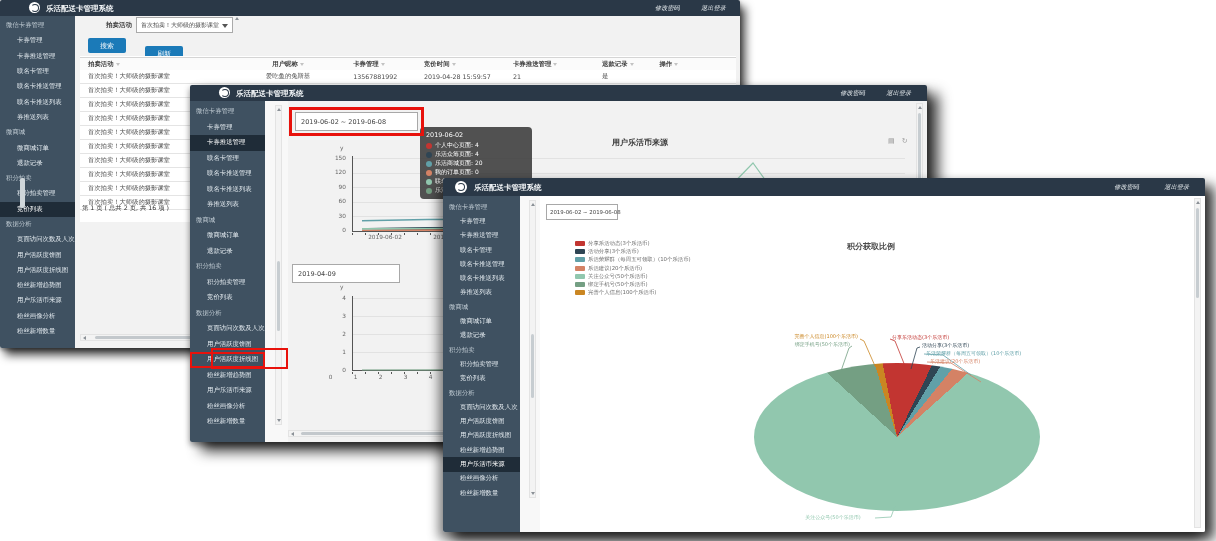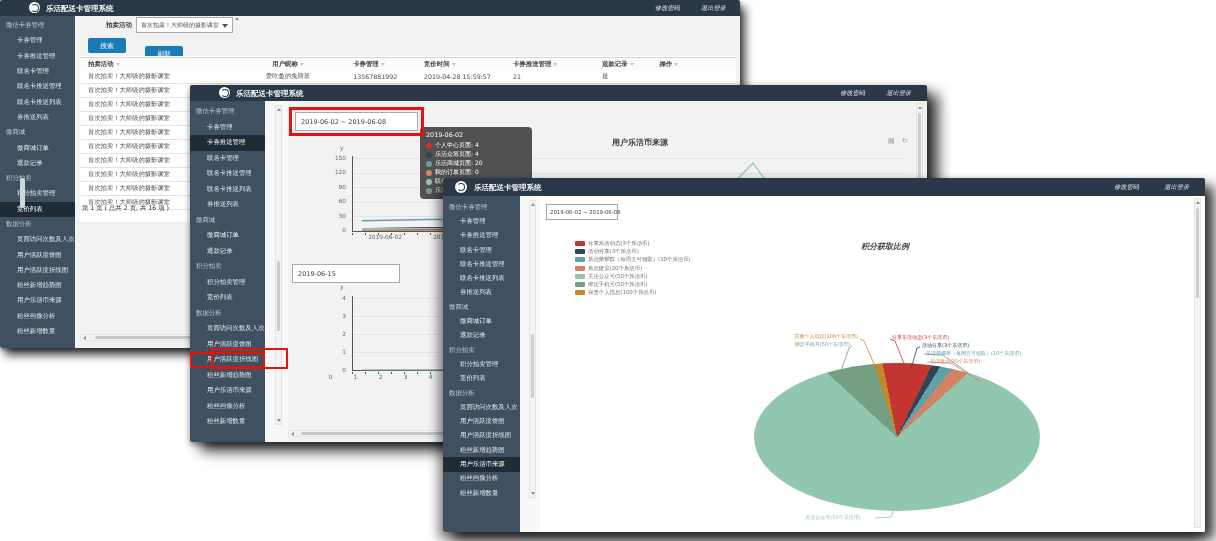--- a/index.html
+++ b/index.html
@@ -455,21 +455,21 @@
           <span class="dot" style="background: rgb(145, 199, 174);"></span>
           <span>联名卡页面:</span>
         </div>
         <div class="ttrow">
           <span class="dot" style="background: rgb(116, 159, 131);"></span>
           <span>乐活币页面:</span>
         </div>
       </div>
   </div>
 
-  <div class="input" style="left:102px;top:179px;width:108px;height:19px;">2019-06-15</div>
+  <div class="input" style="left:102px;top:179px;width:108px;height:19px;">2019-04-09</div>
   <div class="axisname" style="left:150px;top:199px;">y</div>
   <div class="yticks" style="left:118px;top:209.5px;width:38px;height:79px;">
 
   <div>4</div>
       <div>3</div>
       <div>2</div>
       <div>1</div>
       <div>0</div>
     </div>
   <div class="grid" style="left:162px;top:213px;width:553px;"></div>
@@ -579,21 +579,21 @@
     </div>
   <div class="strip" style="left:77px;top:18px;width:20px;bottom:0;"></div>
   <div class="vscroll" style="left:86px;top:22px;height:298px;">
     <div class="tri-up" style="left:1px;top:2px;"></div>
     <div class="vthumb" style="top:133px;height:64px;"></div>
     <div class="tri-down" style="left:1px;bottom:2px;"></div>
   </div>
 
   <div class="input" style="left:103px;top:26px;width:72px;height:16px;font-size:5.4px;padding-left:3px;">2019-06-02 ~ 2019-06-08</div>
 
-  <div class="charttitle" style="left:372px;top:63px;width:140px;color:#4a4a4a;font-style:italic;">积分获取比例</div>
+  <div class="charttitle" style="left:358px;top:63px;width:140px;color:#4a4a4a;">积分获取比例</div>
 
   <div style="position:absolute;left:132px;top:61px;">
 
   <div class="legrow">
         <span class="sw" style="background: rgb(194, 53, 49);"></span>
         <span class="lt">分享乐活动态(3个乐活币)</span>
       </div>
       <div class="legrow">
         <span class="sw" style="background: rgb(47, 69, 84);"></span>
         <span class="lt">活动分享(3个乐活币)</span>

